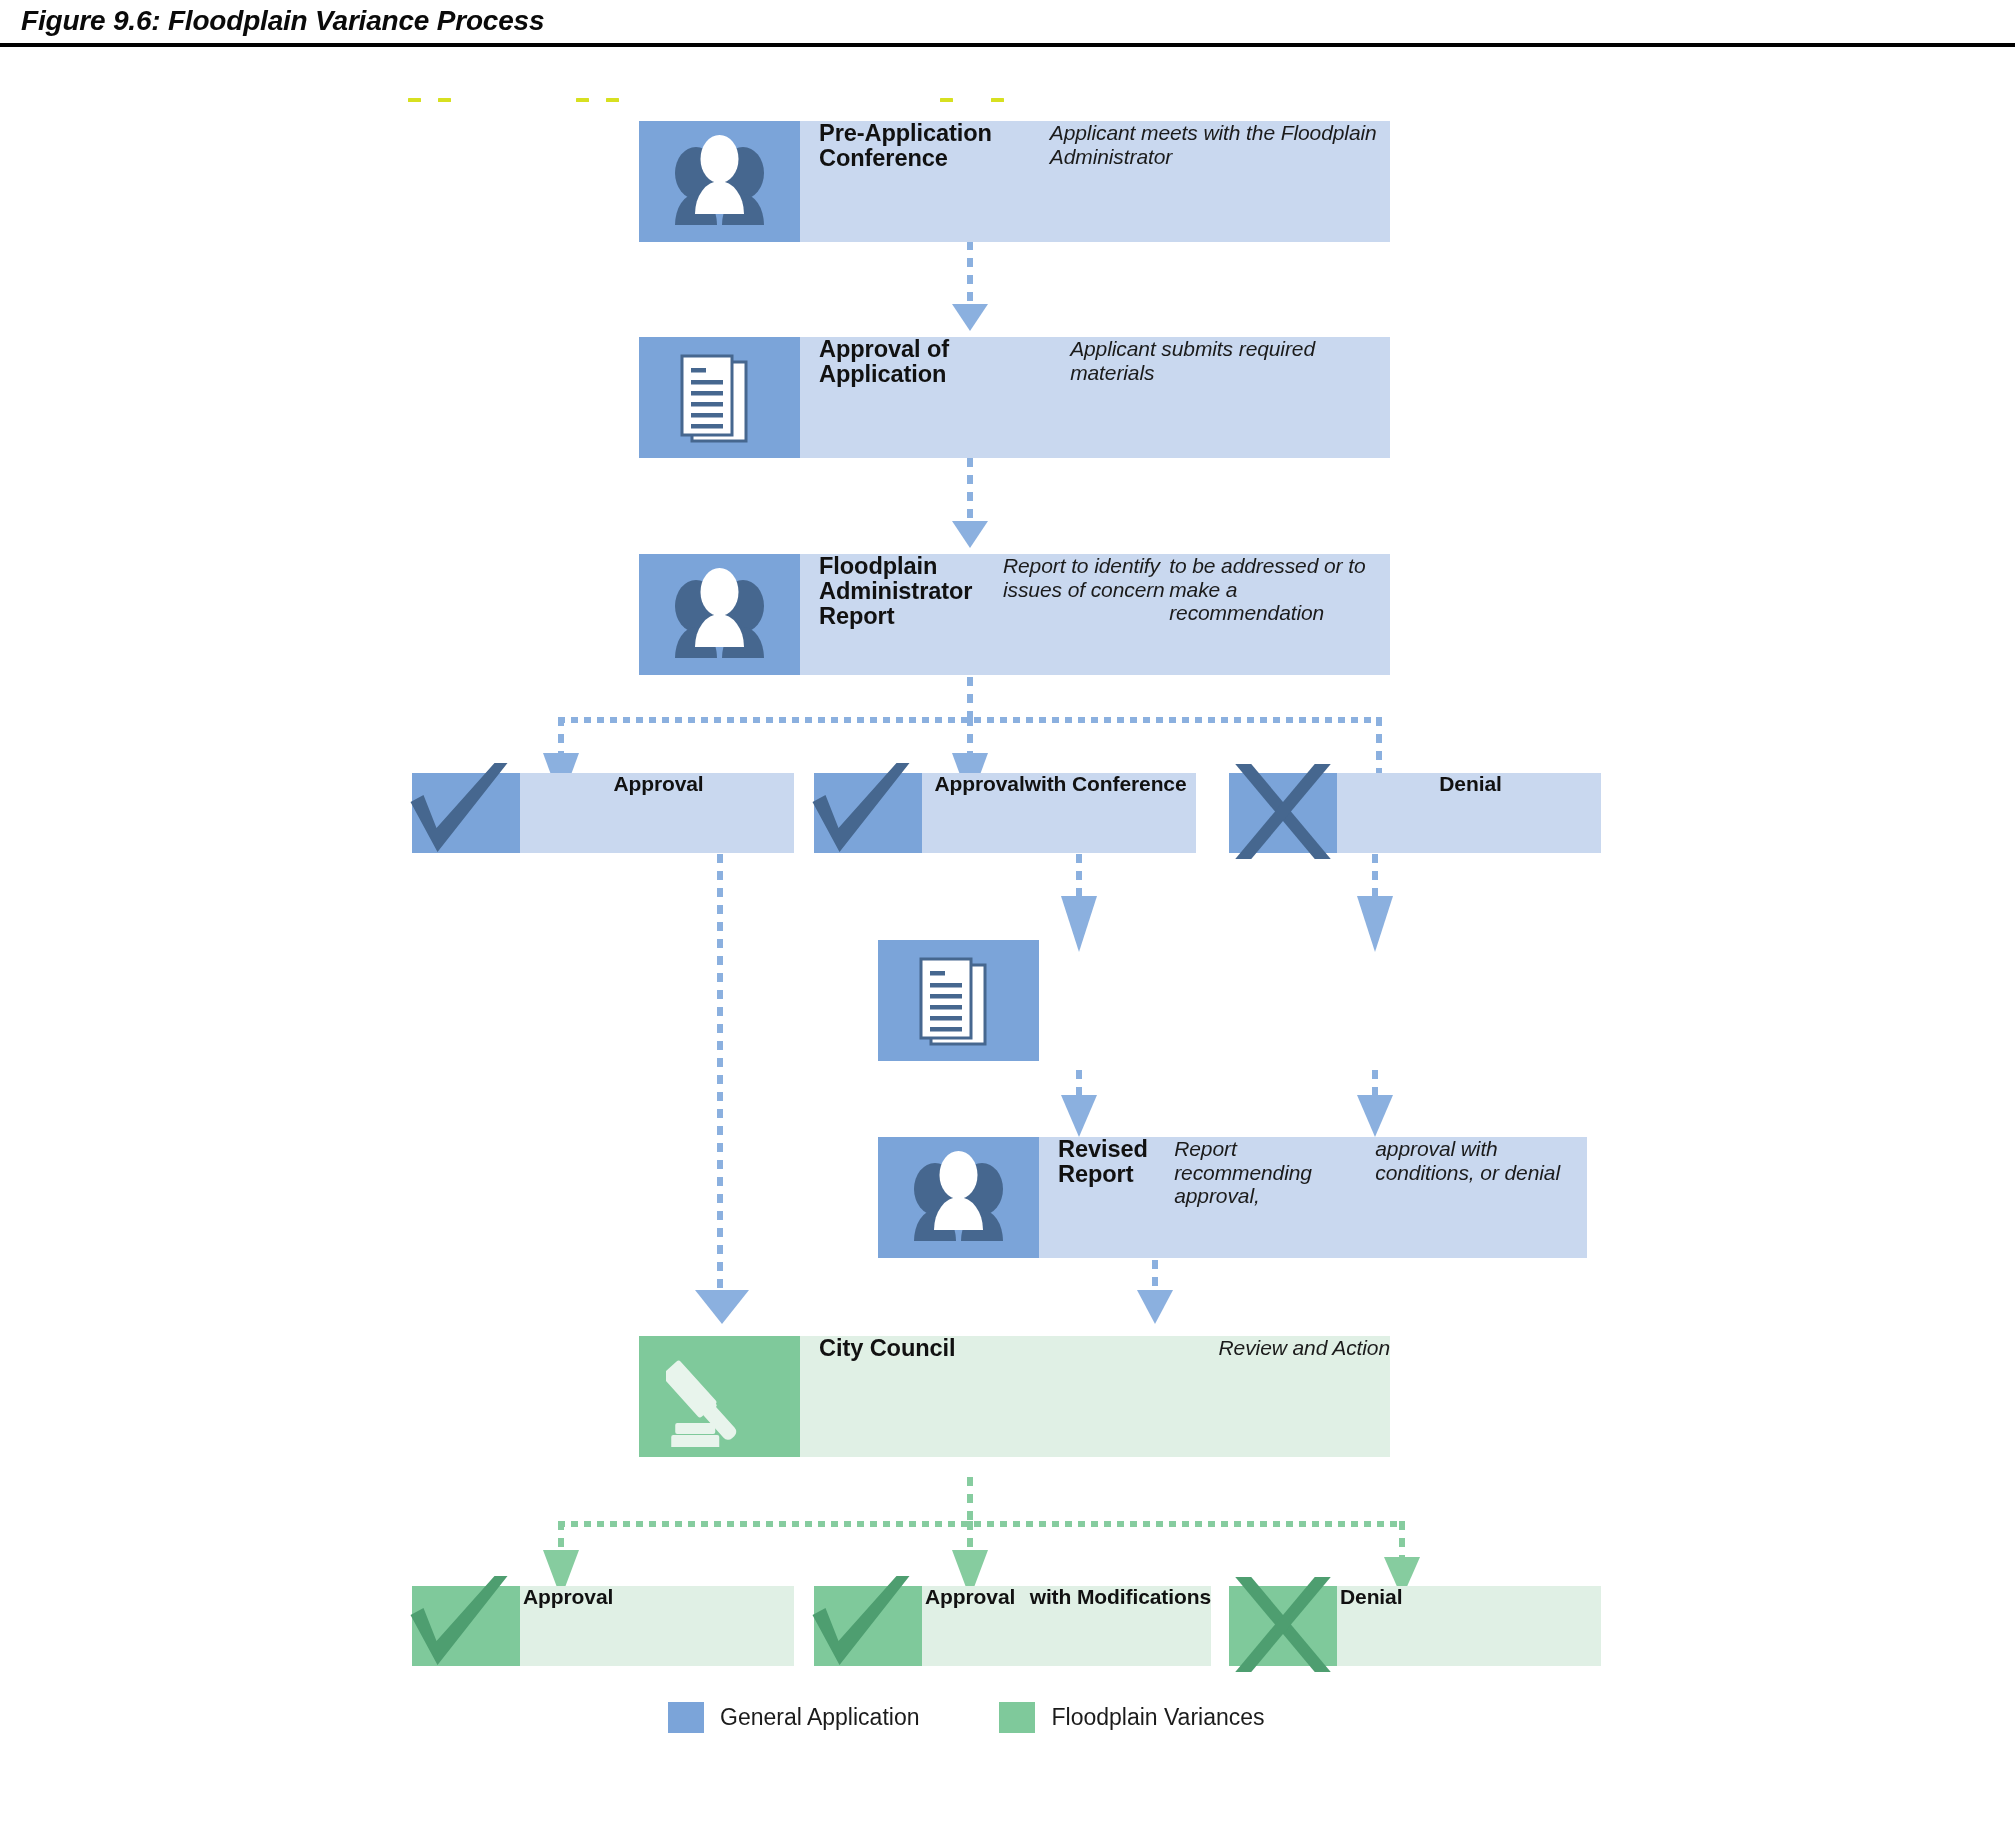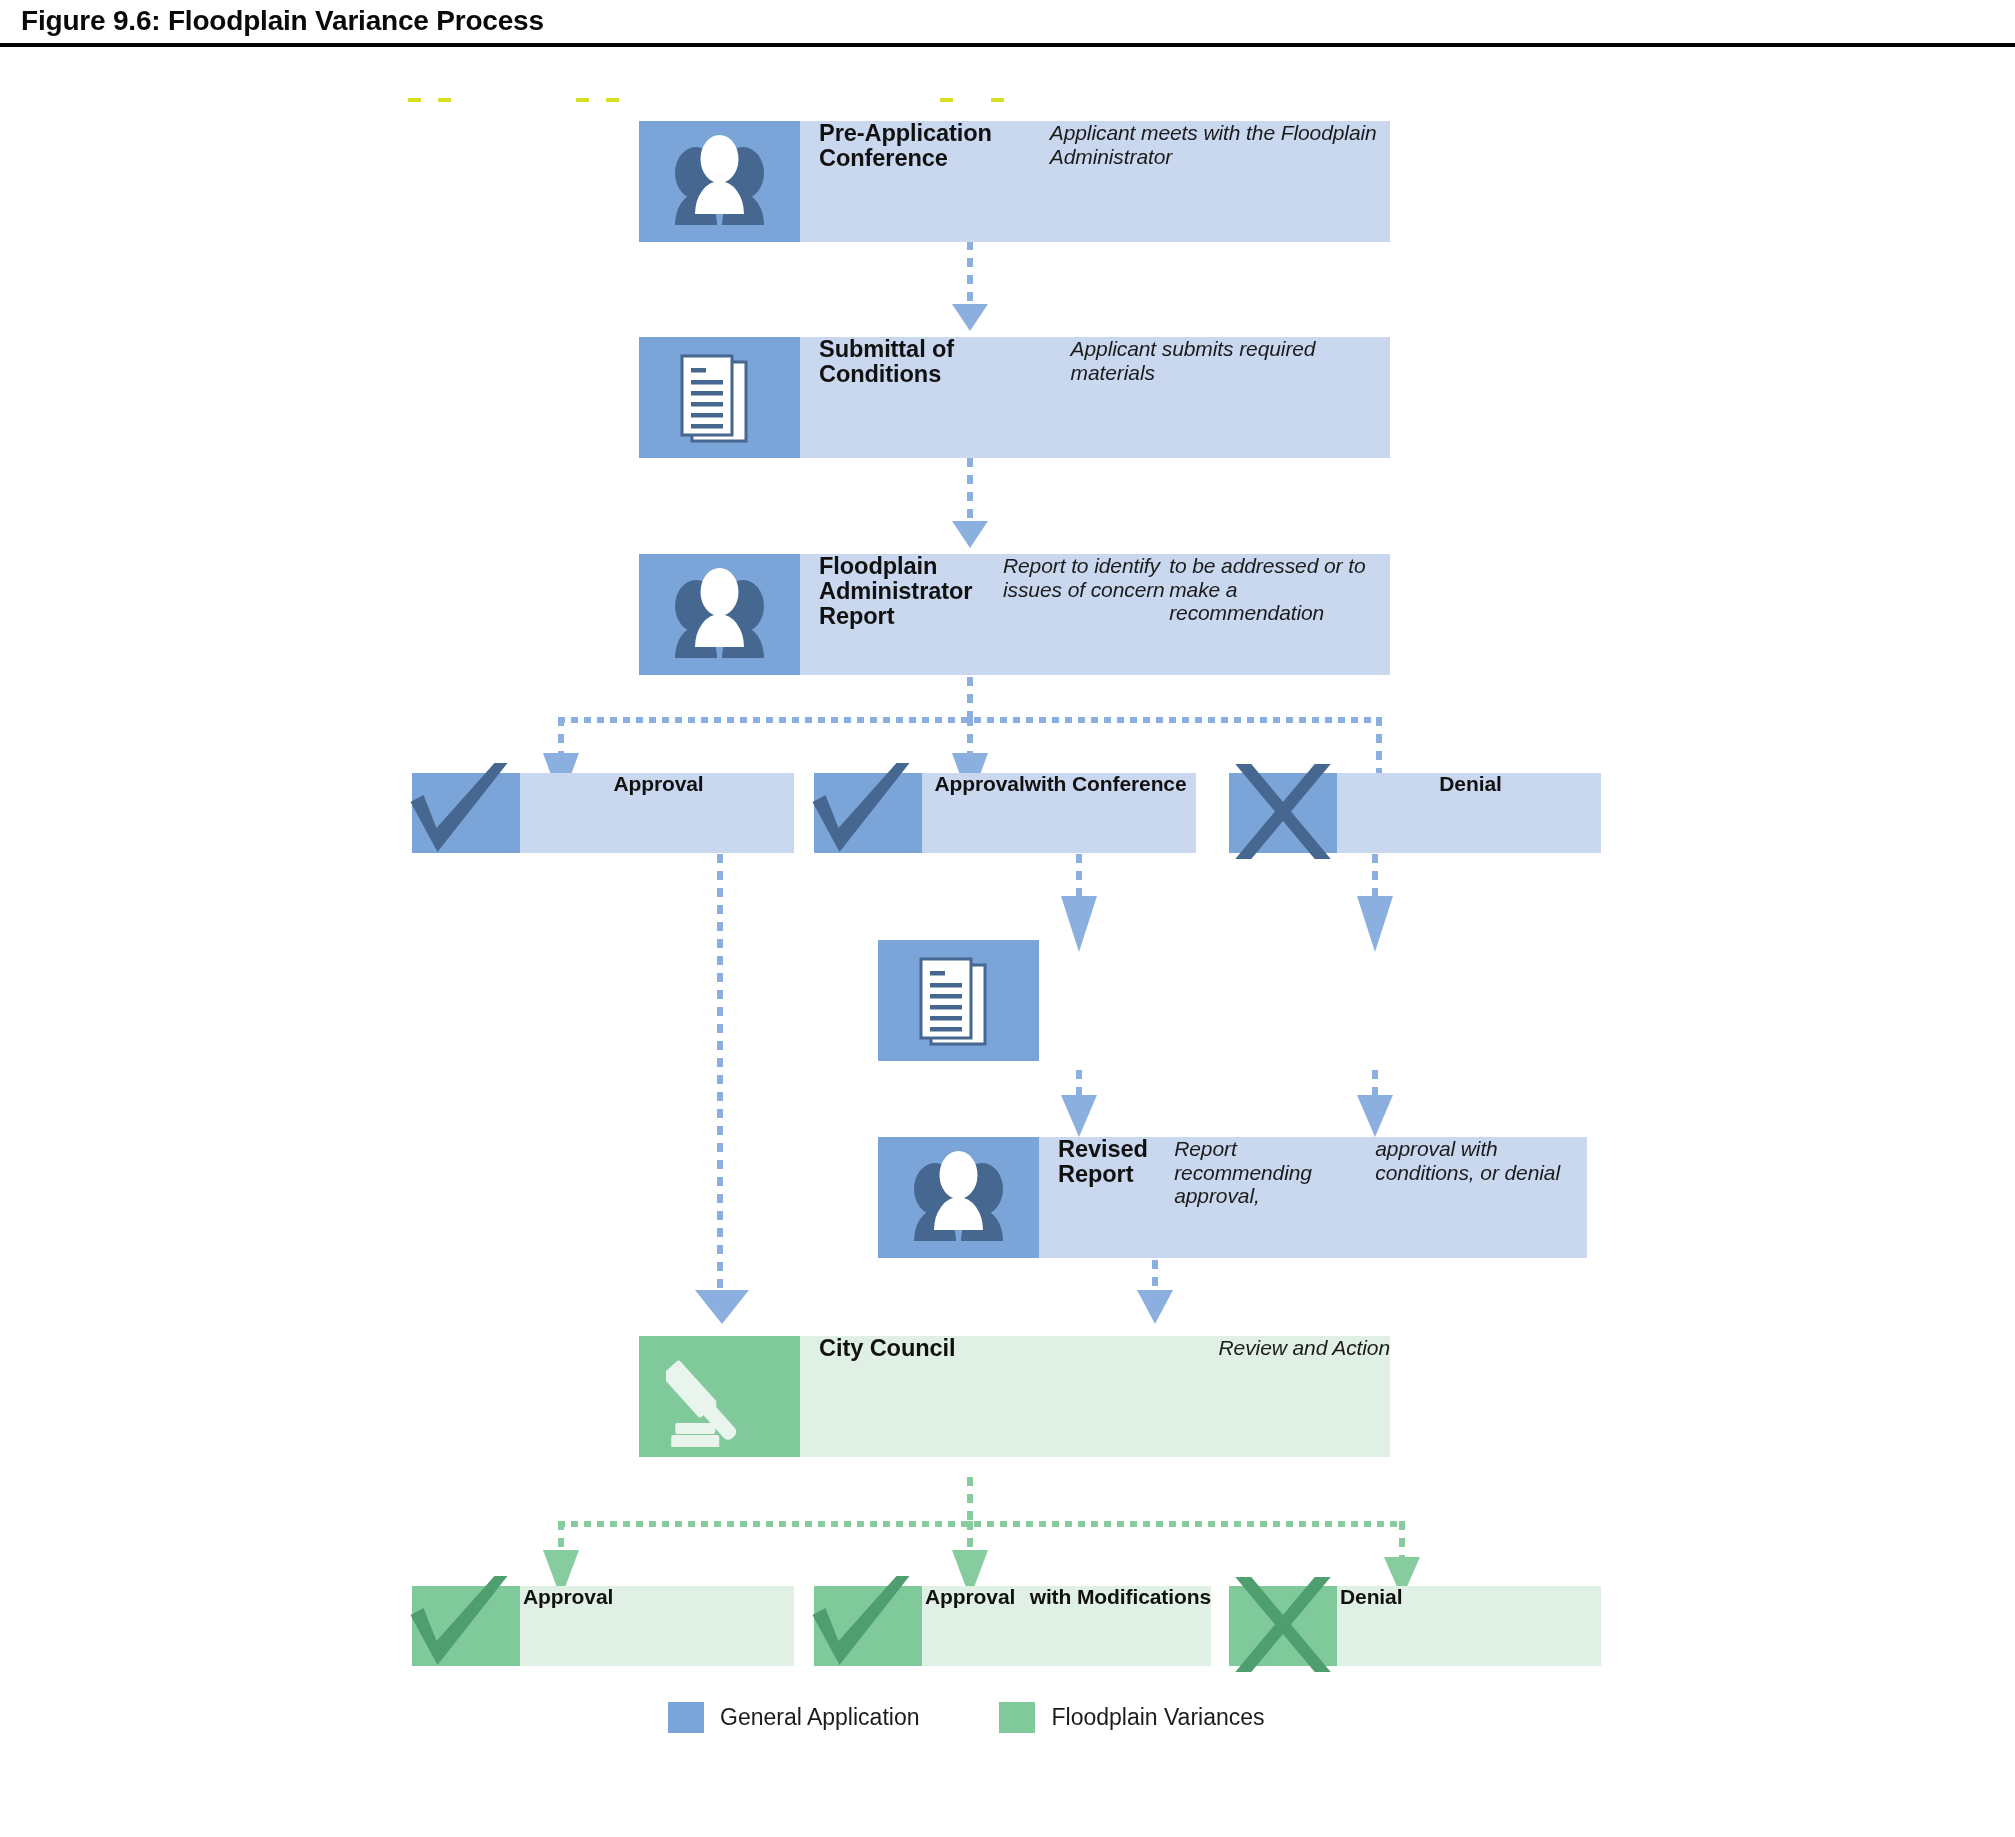--- a/index.html
+++ b/index.html
@@ -3,21 +3,21 @@
 <meta charset="utf-8">
 <style>
   html,body{margin:0;padding:0;background:#ffffff;}
   body{width:2015px;height:1837px;position:relative;
        font-family:"Liberation Sans","DejaVu Sans",sans-serif;
        -webkit-font-smoothing:antialiased;overflow:hidden;}
 
   
   #figure-title-bar{position:absolute;left:0;top:0;width:2015px;height:48px;}
   #figure-title{position:absolute;left:21px;top:5px;
-      font-weight:bold;font-size:28px;color:#0a0a0a;
+      font-style:italic;font-weight:bold;font-size:28px;color:#0a0a0a;
       letter-spacing:-0.2px;white-space:nowrap;}
   #title-rule{position:absolute;left:0;top:43px;width:2015px;height:3.5px;background:#000000;}
 
   
   .ytick{position:absolute;height:3.5px;background:#d7e020;border-radius:0.5px;}
 
   
   .node{position:absolute;display:flex;align-items:stretch;box-sizing:border-box;}
   .node .icon-pane{flex:0 0 auto;display:flex;align-items:center;justify-content:center;
       position:relative;overflow:visible;}
@@ -150,21 +150,21 @@
       <rect x="24" y="12" width="100" height="158" fill="#ffffff" stroke="#46678f" stroke-width="6"></rect>
       <rect x="42" y="36" width="30" height="9" fill="#46678f"></rect>
       <rect x="42" y="60" width="64" height="9" fill="#46678f"></rect>
       <rect x="42" y="82" width="64" height="9" fill="#46678f"></rect>
       <rect x="42" y="104" width="64" height="9" fill="#46678f"></rect>
       <rect x="42" y="126" width="64" height="9" fill="#46678f"></rect>
       <rect x="42" y="148" width="64" height="9" fill="#46678f"></rect>
     </svg>
   </div>
   <div class="body-pane">
-    <div class="n-title">Submittal of Conditions</div>
+    <div class="n-title">Approval of Application</div>
     <div class="n-sub">Applicant submits required materials</div>
   </div>
 </div>
 
 <div class="node blue proc" style="left:639px;top:554px;width:751px;">
   <div class="icon-pane">
     <svg width="105" height="95" viewBox="0 0 210 190" aria-hidden="true">
       <ellipse cx="58" cy="78" rx="42" ry="52" fill="#46678f"></ellipse>
       <ellipse cx="152" cy="78" rx="42" ry="52" fill="#46678f"></ellipse>
       <path d="M16 182 a42 62 0 0 1 84 0 z" fill="#46678f"></path>

